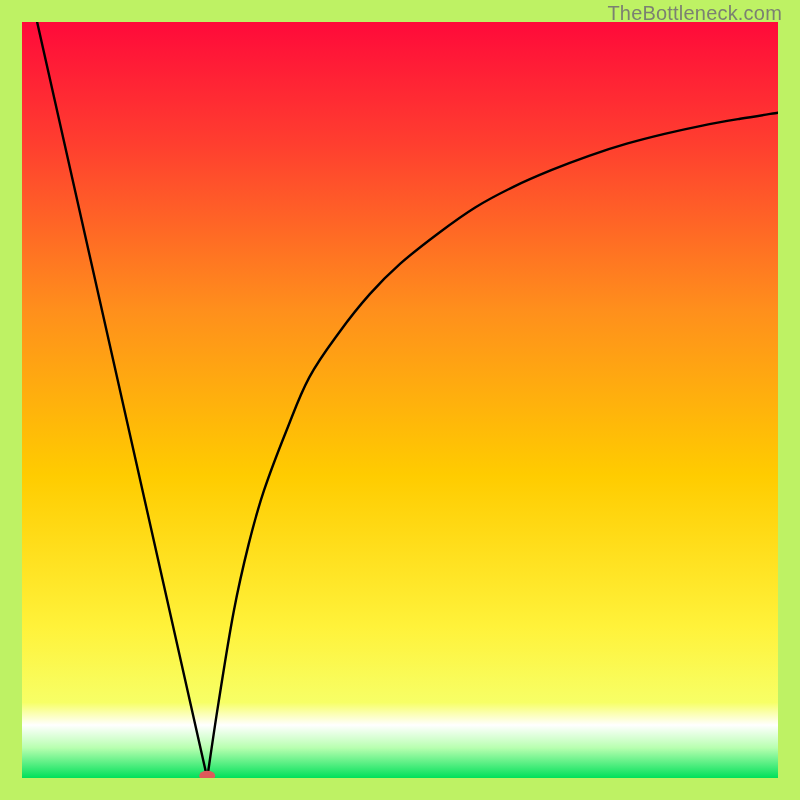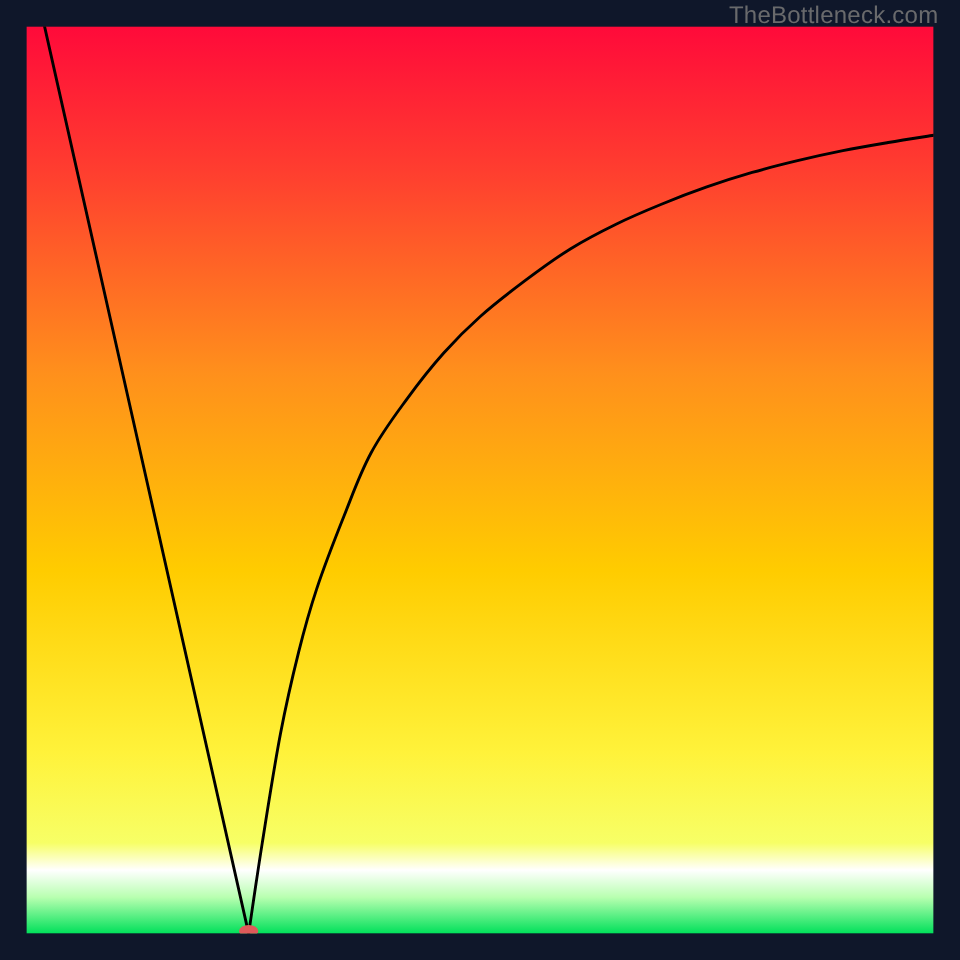--- a/index.html
+++ b/index.html
@@ -6,21 +6,21 @@
     margin: 0;
     padding: 0;
     width: 800px;
     height: 800px;
     background: #000;
     overflow: hidden;
   }
   .outer {
     width: 800px;
     height: 800px;
-    background: #0f172a;
+    background: #bef264;
     position: relative;
   }
   .plot {
     position: absolute;
     left: 22px;
     top: 22px;
     width: 756px;
     height: 756px;
   }
   svg {

